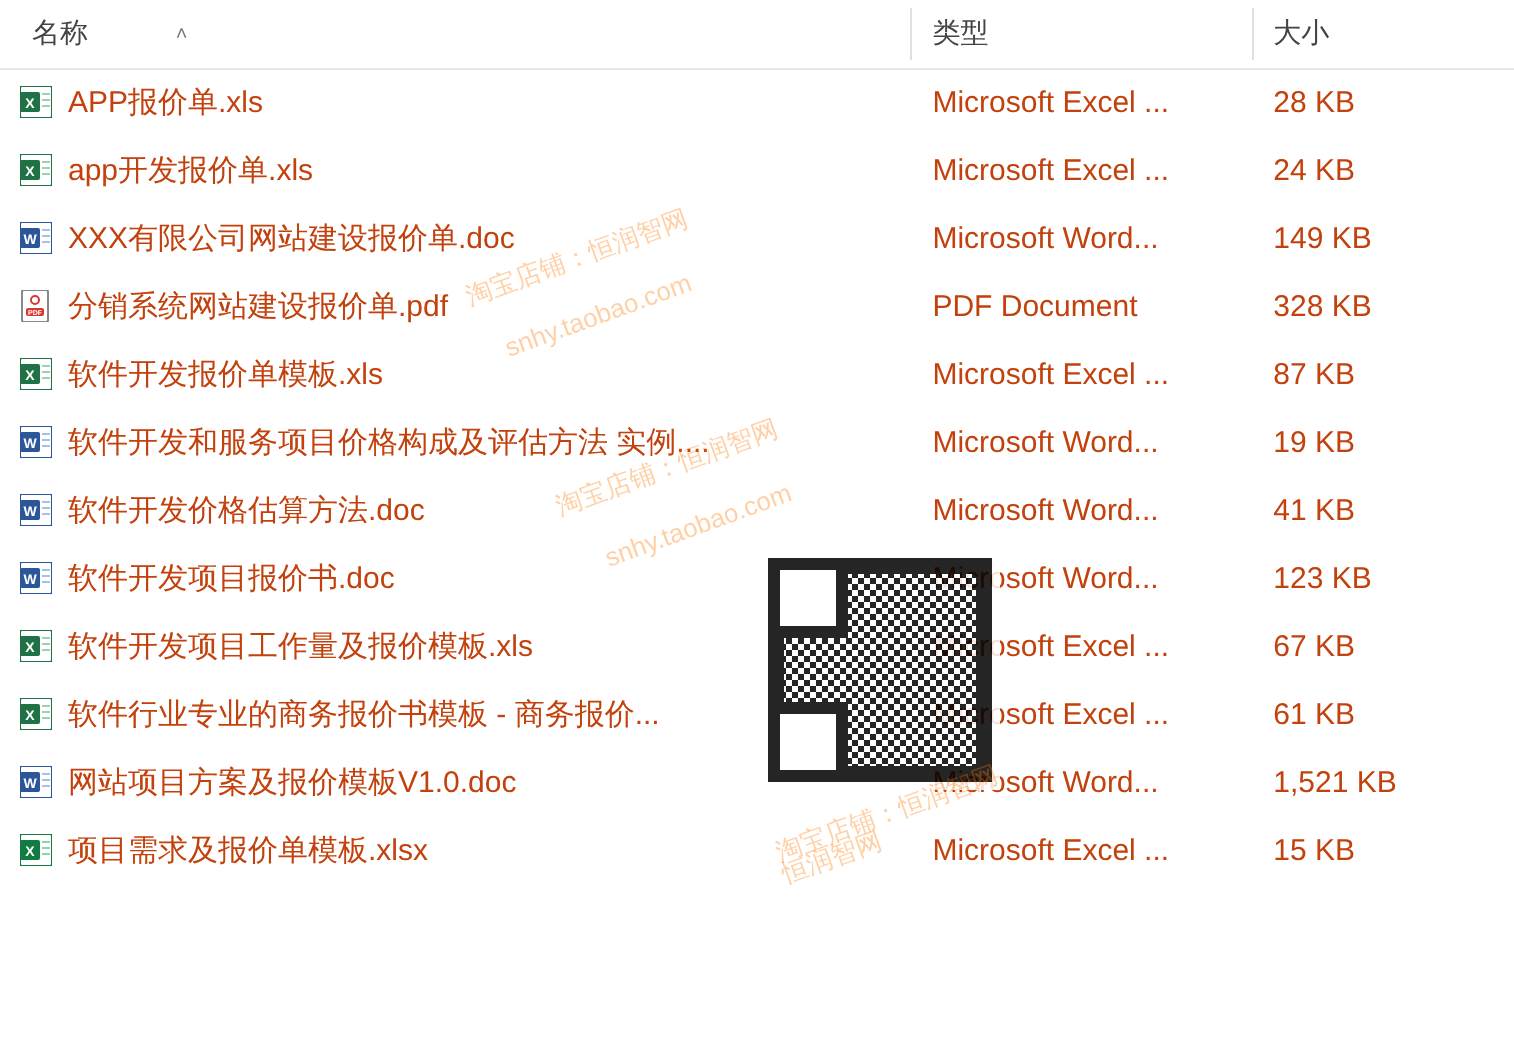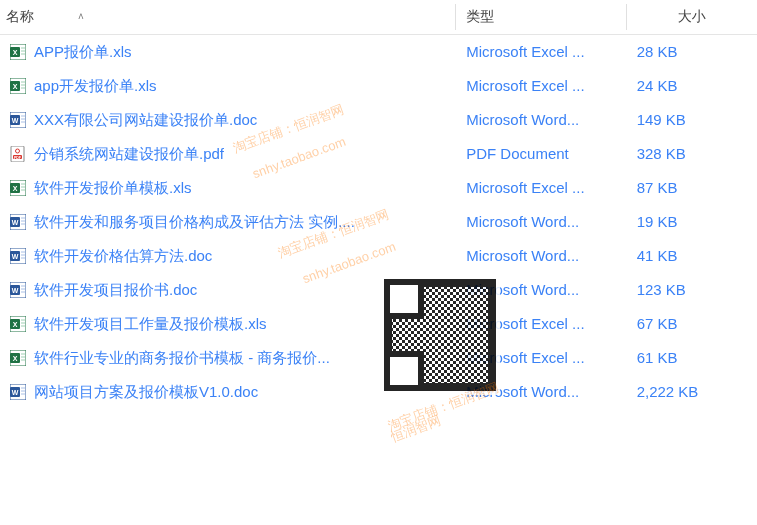--- a/index.html
+++ b/index.html
@@ -21,37 +21,37 @@
     text-align: left;
     font-weight: normal;
     color: #444;
     padding: 8px 10px 8px 10px;
     border-bottom: 1px solid #e5e5e5;
     font-size: 14px;
     position: relative;
     background: #fff;
     white-space: nowrap;
   }
-  .file-table thead th.col-name { width: 455px; padding-left: 6px; }
+  .file-table thead th.col-name { width: 455px; padding-left: 16px; }
   .file-table thead th.col-type { width: 170px; }
-  .file-table thead th.col-size { width: 130px; text-align: center; }
+  .file-table thead th.col-size { width: 130px; text-align: left; }
   .file-table thead th:not(:last-child)::after {
     content: "";
     position: absolute;
     right: 0; top: 4px; bottom: 4px;
     width: 1px;
     background: #e0e0e0;
   }
   .file-table tbody tr {
     height: 34px;
     line-height: 34px;
   }
   .file-table tbody td {
     padding: 0 10px;
-    color: #3b82f6;
+    color: #c2410c;
     white-space: nowrap;
     overflow: hidden;
     text-overflow: ellipsis;
     font-size: 15px;
     vertical-align: middle;
   }
   td.name-cell { padding-left: 20px; max-width: 455px; }
   td.type-cell { color: #555; max-width: 170px; }
   td.size-cell { padding-right: 25px; color: #555; }
   .icon {
@@ -189,21 +189,28 @@
               <use href="#i-xls"></use>
             </svg></span><span>软件行业专业的商务报价书模板 - 商务报价...</span></td>
         <td class="type-cell">Microsoft Excel ...</td>
         <td class="size-cell">61 KB</td>
       </tr>
       <tr>
         <td class="name-cell"><span class="icon"><svg viewBox="0 0 16 16">
               <use href="#i-doc"></use>
             </svg></span><span>网站项目方案及报价模板V1.0.doc</span></td>
         <td class="type-cell">Microsoft Word...</td>
-        <td class="size-cell">2,222 KB</td>
+        <td class="size-cell">1,521 KB</td>
+      </tr>
+      <tr>
+        <td class="name-cell"><span class="icon"><svg viewBox="0 0 16 16">
+              <use href="#i-xlsx"></use>
+            </svg></span><span>项目需求及报价单模板.xlsx</span></td>
+        <td class="type-cell">Microsoft Excel ...</td>
+        <td class="size-cell">15 KB</td>
       </tr>
     </tbody>
 </table>
 
 <div class="overlay-qr"></div>
 <div id="watermarks">
     <div class="overlay-text" style="left: 230px; top: 120px;">淘宝店铺：恒润智网</div>
     <div class="overlay-text" style="left: 250px; top: 150px;">snhy.taobao.com</div>
     <div class="overlay-text" style="left: 275px; top: 225px;">淘宝店铺：恒润智网</div>
     <div class="overlay-text" style="left: 300px; top: 255px;">snhy.taobao.com</div>

